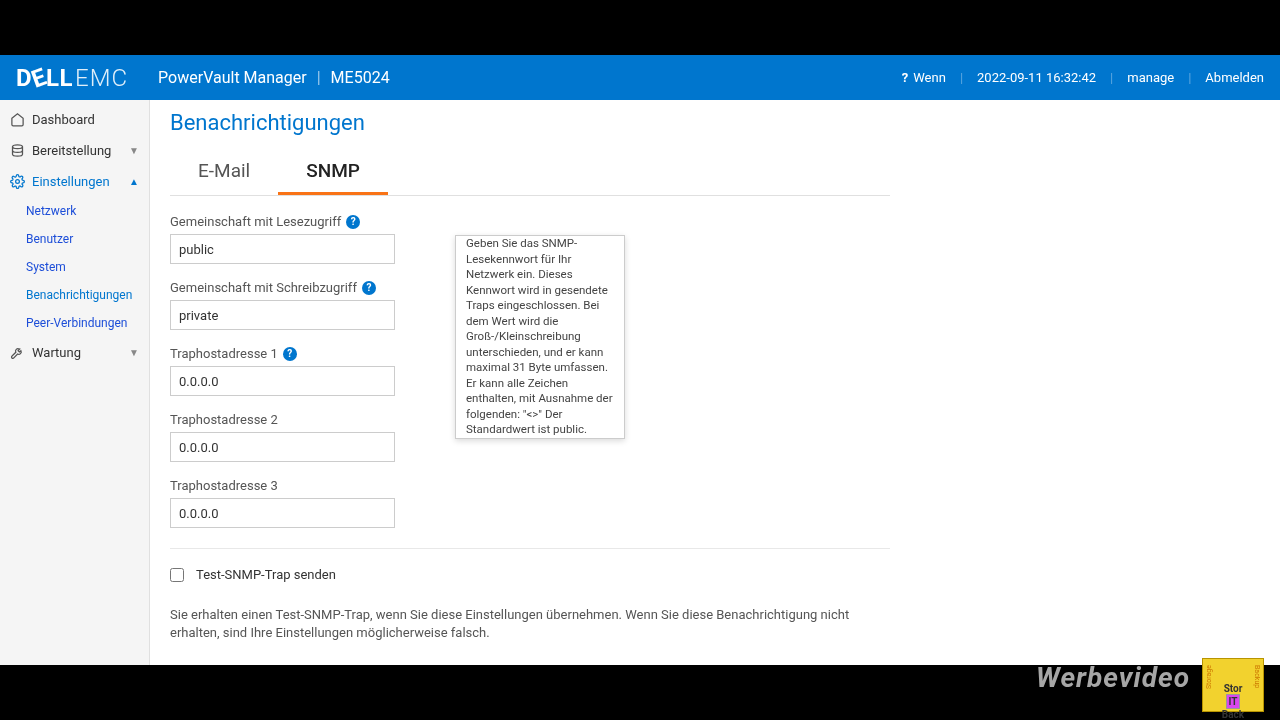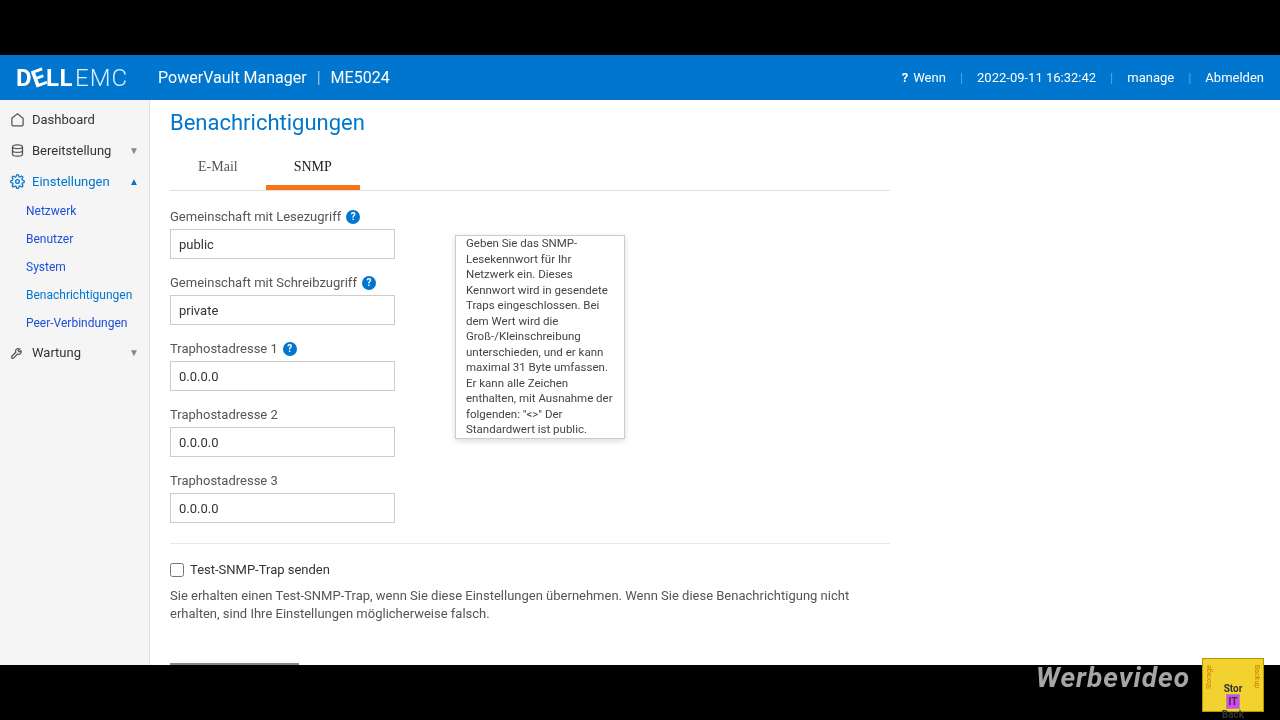--- a/index.html
+++ b/index.html
@@ -22,29 +22,29 @@
 .nav-item.active { color: #0076ce; }
 .nav-item .caret { margin-left: auto; font-size: 10px; color: #888; }
 .nav-item.active .caret { color: #0076ce; }
 .nav-icon { width: 15px; height: 15px; margin-right: 7px; display: inline-flex; align-items: center; justify-content: center; }
 .nav-icon svg { width: 15px; height: 15px; }
 .sub-item { padding: 7px 10px 7px 26px; font-size: 12px; color: #1d4ed8; cursor: pointer; }
 .sub-item.active { color: #0076ce; }
 .content { flex: 1; padding: 10px 20px; overflow-y: auto; position: relative; }
 .page-title { color: #0076ce; font-size: 22px; font-weight: 400; margin-bottom: 14px; }
 .tabs { display: flex; border-bottom: 1px solid #e0e0e0; width: 720px; margin-bottom: 18px; }
-.tab { padding: 10px 28px; font-size: 14px; color: #555; cursor: pointer; border-bottom: 2px solid transparent; font-family: Liberation Serif, serif; }
-.tab.active { color: #222; border-bottom: 5px solid #f97316; font-weight: 500; text-align: center; }
+.tab { padding: 10px 28px; font-size: 19px; color: #555; cursor: pointer; border-bottom: 2px solid transparent; }
+.tab.active { color: #222; border-bottom: 3px solid #f97316; font-weight: 500; text-align: center; }
 .form-row { margin-bottom: 16px; }
 .form-label { font-size: 13px; color: #555; margin-bottom: 5px; display: flex; align-items: center; gap: 5px; }
 .help-icon { width: 14px; height: 14px; border-radius: 50%; background: #0076ce; color: #fff; font-size: 10px; font-weight: 700; display: inline-flex; align-items: center; justify-content: center; }
 .text-input { width: 225px; height: 30px; border: 1px solid #ccc; padding: 0 8px; font-size: 13px; color: #333; }
 .tooltip { position: absolute; top: 135px; left: 305px; width: 170px; background: #fff; border: 1px solid #ccc; box-shadow: 0 2px 6px rgba(0,0,0,0.15); padding: 0 10px; font-size: 11.5px; line-height: 1.35; color: #444; z-index: 10; }
 .divider { border-top: 1px solid #e8e8e8; margin: 20px 0 18px; width: 720px; }
-.checkbox-row { display: flex; align-items: center; gap: 6px; font-size: 13px; color: #333; margin-bottom: 10px; }
+.checkbox-row { display: flex; align-items: center; gap: 12px; font-size: 13px; color: #333; margin-bottom: 24px; }
 .checkbox-row input { width: 14px; height: 14px; }
 .info-text { font-size: 13px; color: #555; line-height: 1.4; width: 720px; margin-bottom: 40px; }
 .submit-btn { background: #888; color: #fff; border: none; padding: 9px 18px; font-size: 13px; cursor: pointer; }
 .watermark { position: absolute; right: 90px; bottom: 26px; color: #a6a6a6; font-size: 28px; font-weight: 700; font-style: italic; letter-spacing: 1px; pointer-events: none; z-index: 20; }
 .badge { position: absolute; right: 16px; bottom: 8px; width: 62px; height: 54px; background: #f2d22e; border: 1px solid #b89400; display: flex; flex-direction: column; align-items: center; justify-content: center; font-size: 9px; color: #333; z-index: 20; }
 .badge .mid { background: #d946ef; padding: 1px 2px; border: 1px solid #999; font-weight: 700; font-size: 10px; }
 .badge .bot { background: #0a4da2; color: #fff; font-size: 8px; padding: 1px 4px; margin-top: 2px; }
 .badge-side { position: absolute; writing-mode: vertical-rl; font-size: 7px; color: #8a6; }
 .badge-side.l { left: 2px; top: 6px; transform: rotate(180deg); color: #cc7700; }
 .badge-side.r { right: 2px; top: 6px; color: #cc7700; }

